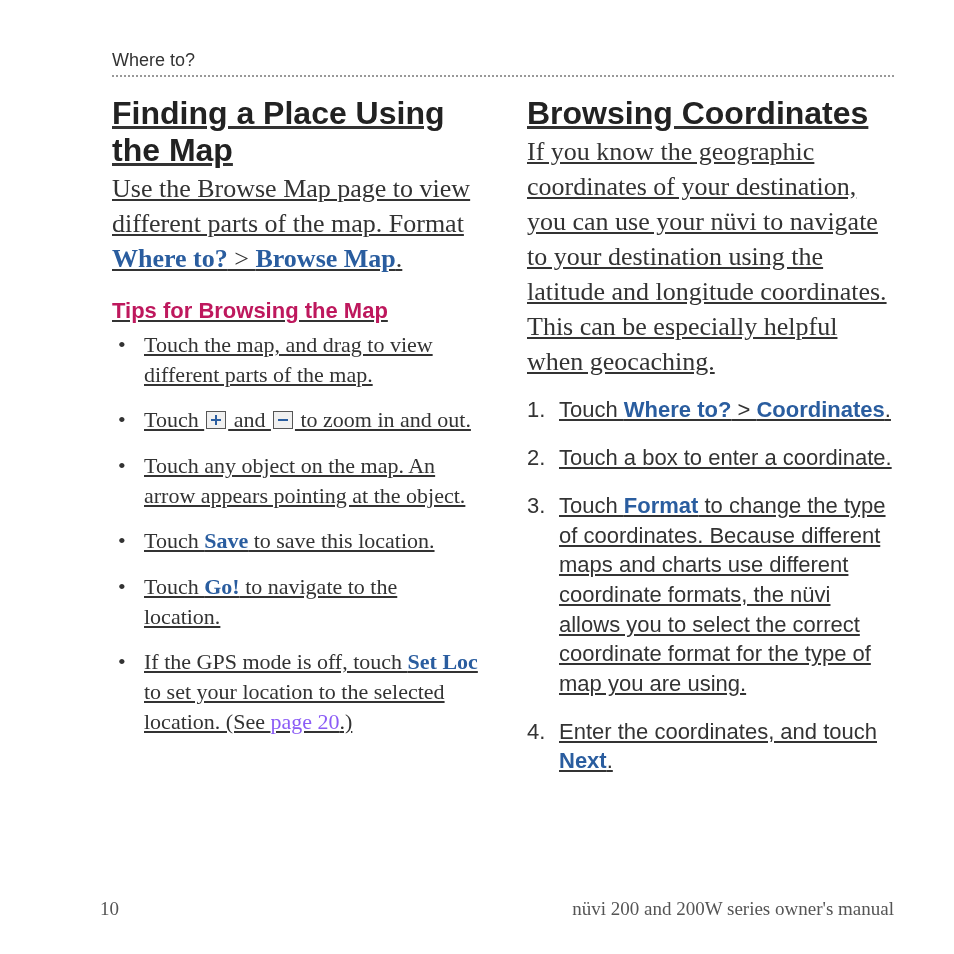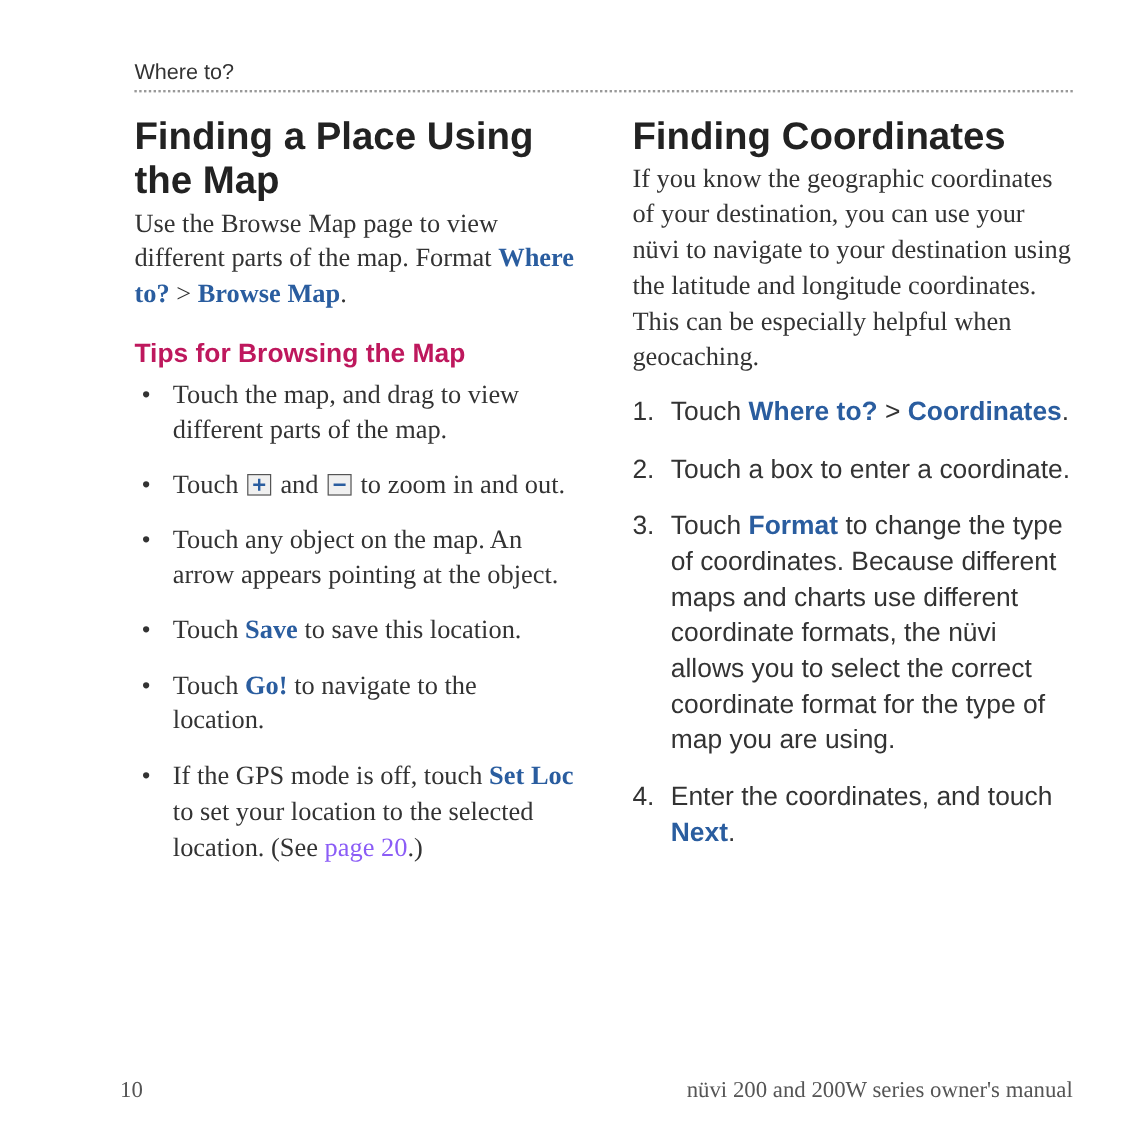--- a/index.html
+++ b/index.html
@@ -22,35 +22,36 @@
     font-family: Arial, Helvetica, sans-serif;
     font-size: 18px;
     color: #333;
     padding-bottom: 4px;
     border-bottom: 2px dotted #999;
     margin-bottom: 18px;
   }
   .columns {
     display: flex;
     gap: 48px;
+    text-decoration: underline;
   }
   .col {
     flex: 1;
     min-width: 0;
   }
   h1.section-title {
     font-family: Arial, Helvetica, sans-serif;
     font-weight: 700;
     font-size: 32px;
     margin: 0 0 2px 0;
     line-height: 1.15;
     color: #222;
   }
   p.body {
-    font-size: 22px;
+    font-size: 26px;
     line-height: 1.35;
     margin: 0 0 5px 0;
     color: #333;
   }
   .kw {
     color: #2a5d9f;
     font-weight: 700;
     font-family: "Times New Roman", Times, serif;
   }
   .kw-sans {
@@ -175,21 +176,21 @@
         <li>
           <span>Touch </span><span class="kw">Go!</span><span> to navigate to the location.</span>
         </li>
         <li>
           <span>If the GPS mode is off, touch </span><span class="kw">Set Loc</span><span> to set your location to the selected location. (See </span><span class="link">page 20</span><span>.)</span>
         </li>
       </ul>
     </div>
 
     <div class="col">
-      <h1 class="section-title">Finding Coordinates</h1>
+      <h1 class="section-title">Browsing Coordinates</h1>
       <p class="body">If you know the geographic coordinates of your destination, you can use your nüvi to navigate to your destination using the latitude and longitude coordinates. This can be especially helpful when geocaching.</p>
 
       <ol class="steps">
         <li>
           <span>Touch </span><span class="kw-sans">Where to?</span><span> &gt; </span><span class="kw-sans">Coordinates</span><span>.</span>
         </li>
         <li><span>Touch a box to enter a coordinate.</span></li>
         <li>
           <span>Touch </span><span class="kw-sans">Format</span><span> to change the type of coordinates. Because different maps and charts use different coordinate formats, the nüvi allows you to select the correct coordinate format for the type of map you are using.</span>
         </li>

